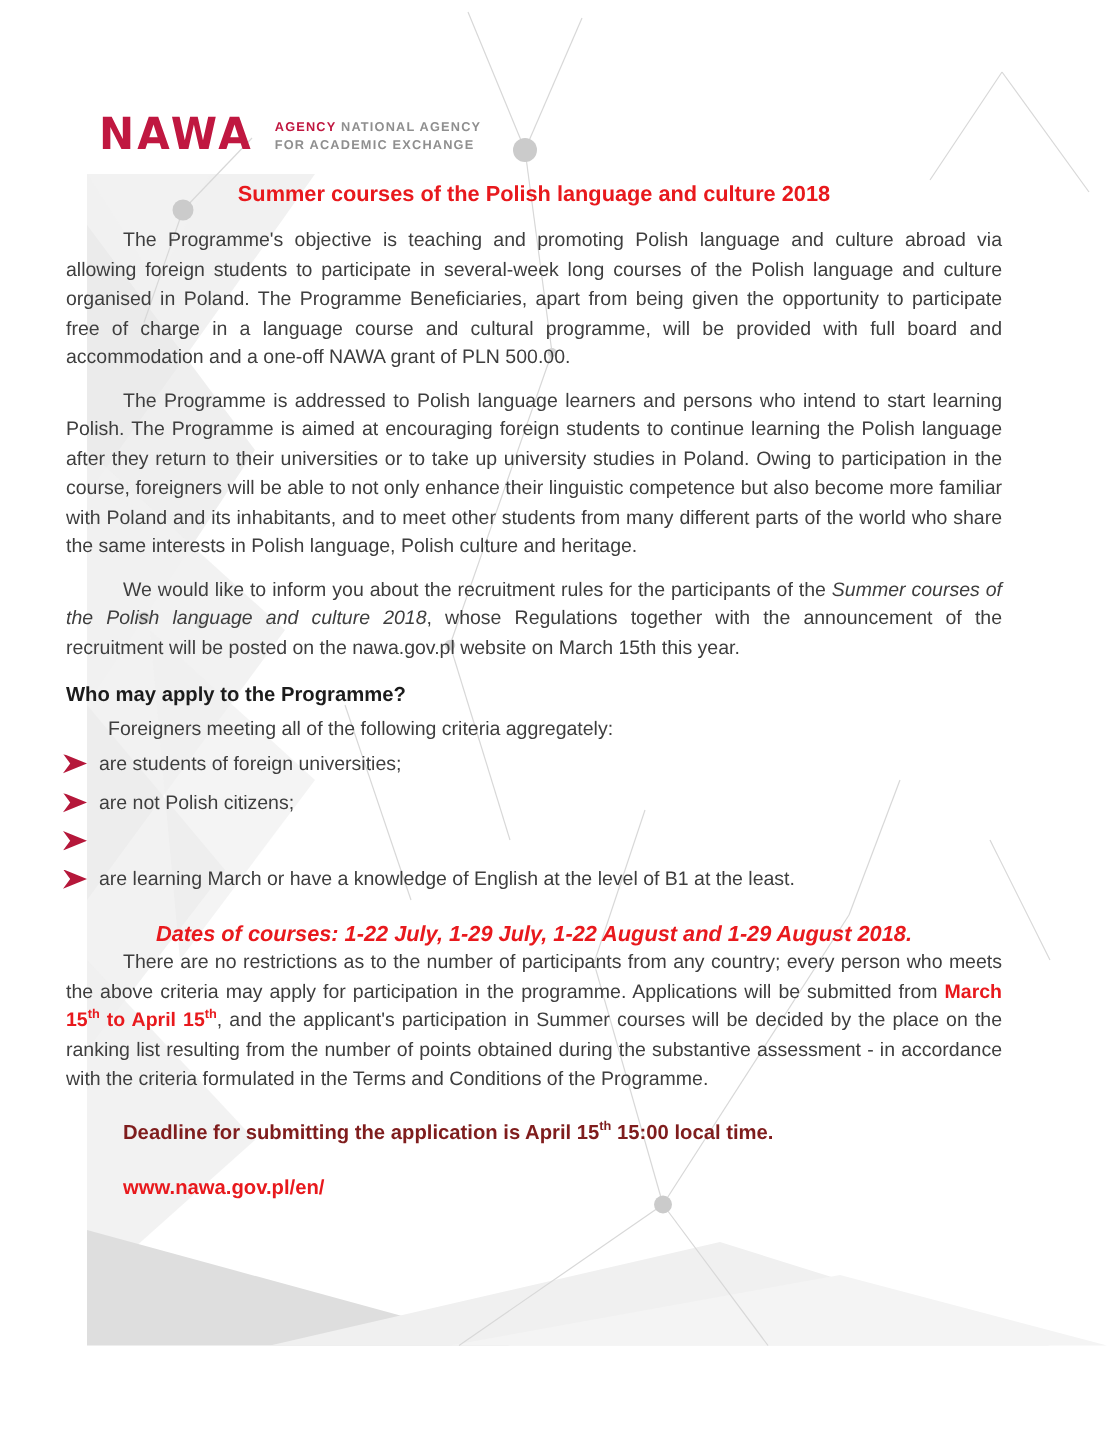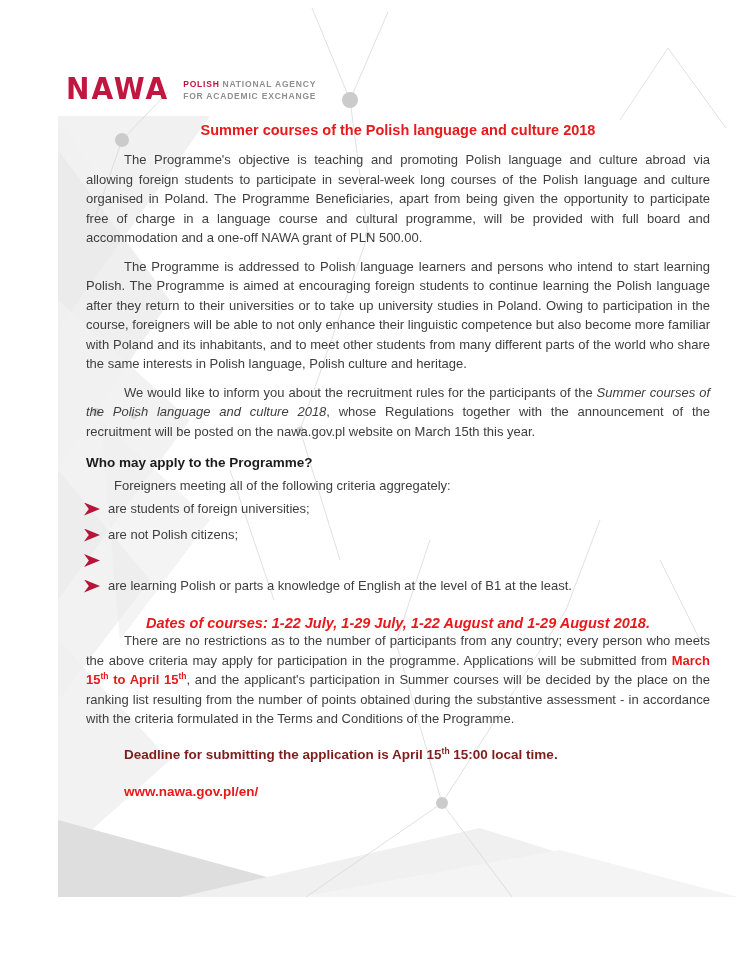--- a/index.html
+++ b/index.html
@@ -10,21 +10,21 @@
   
   .logo{position:absolute;left:66px;top:76px;display:flex;align-items:center;z-index:2;}
   .brand{color:#c01740;font-size:28px;font-weight:900;letter-spacing:2px;line-height:1;
          font-family:"DejaVu Sans","Liberation Sans",sans-serif;transform:scaleY(1.05);}
   .tagline{margin-left:14px;font-size:8.5px;letter-spacing:0.8px;color:#8f8f8f;line-height:1.45;
            font-weight:bold;}
   .tl-polish{color:#c01740;}
   .tl-rest{margin-left:3px;}
 
   
-  .doc{position:absolute;left:58px;top:116px;width:624px;z-index:1;color:#3e3e3e;padding-left:28px;}
+  .doc{position:absolute;left:44px;top:116px;width:624px;z-index:1;color:#3e3e3e;}
   .title{margin:6px 0 12px 0;text-align:center;color:#e8191d;font-size:14.5px;font-weight:bold;}
   p.body{margin:0 0 9px 0;font-size:13px;line-height:19.5px;text-align:justify;text-indent:38px;}
   .it{font-style:italic;}
   .who{margin:14px 0 8px 0;font-size:13.5px;font-weight:bold;color:#1c1c1c;}
   .intro{margin:0 0 9px 0;font-size:13px;padding-left:28px;}
   .bullet{display:flex;align-items:center;margin:0 0 12px -2px;font-size:13px;line-height:14px;}
   .arrow{width:16px;height:13px;flex:0 0 auto;margin-right:8px;background:#b5173a;
          clip-path:polygon(0 0,100% 50%,0 100%,30% 50%);}
   .dates{margin:22px 0 0 0;text-align:center;color:#e8191d;font-size:14.5px;font-weight:bold;font-style:italic;}
   .p4{margin-top:36px;}
@@ -78,21 +78,21 @@
     <circle cx="368" cy="235" r="3" fill="#d4d4d4"></circle>
     <circle cx="96" cy="412" r="4" fill="#d0d0d0"></circle>
     <circle cx="134" cy="416" r="3" fill="#d6d6d6"></circle>
     <circle cx="300" cy="430" r="3.5" fill="#d4d4d4"></circle>
   </svg>
 
   <header class="logo">
     <div class="brand">NAWA</div>
     <div class="tagline">
       <div>
-        <span class="tl-polish">POLISH</span><span class="tl-rest">NATIONAL AGENCY</span>
+        <span class="tl-polish">AGENCY</span><span class="tl-rest">NATIONAL AGENCY</span>
       </div>
       <div>FOR ACADEMIC EXCHANGE</div>
     </div>
   </header>
 
   <main class="doc">
 
     <h1 class="title">Summer courses of the Polish language and culture 2018</h1>
 
     <p class="body">The Programme's objective is teaching and promoting Polish language and culture abroad via allowing foreign students to participate in several-week long courses of the Polish language and culture organised in Poland. The Programme Beneficiaries, apart from being given the opportunity to participate free of charge in a language course and cultural programme, will be provided with full board and accommodation and a one-off NAWA grant of PLN 500.00.</p>
@@ -111,21 +111,21 @@
     </div>
     <div class="bullet">
       <span class="arrow"></span>
       <span>are not Polish citizens;</span>
     </div>
     <div class="bullet">
       <span class="arrow"></span>
     </div>
     <div class="bullet">
       <span class="arrow"></span>
-      <span>are learning Polish or parts a knowledge of English at the level of B1 at the least.</span>
+      <span>are learning March or have a knowledge of English at the level of B1 at the least.</span>
     </div>
 
     <p class="dates">Dates of courses: 1-22 July, 1-29 July, 1-22 August and 1-29 August 2018.</p>
 
     <p class="body p4"><span>There are no restrictions as to the number of participants from any country; every person who meets the above criteria may apply for participation in the programme. Applications will be submitted from </span><span class="red-bold"><span>March 15</span><sup>th</sup><span> to April 15</span><sup>th</sup></span><span>, and the applicant's participation in Summer courses will be decided by the place on the ranking list resulting from the number of points obtained during the substantive assessment - in accordance with the criteria formulated in the Terms and Conditions of the Programme.</span></p>
 
     <p class="deadline"><span>Deadline for submitting the application is April 15</span><sup>th</sup><span> 15:00 local time.</span></p>
 
     <a class="website">www.nawa.gov.pl/en/</a>
 

